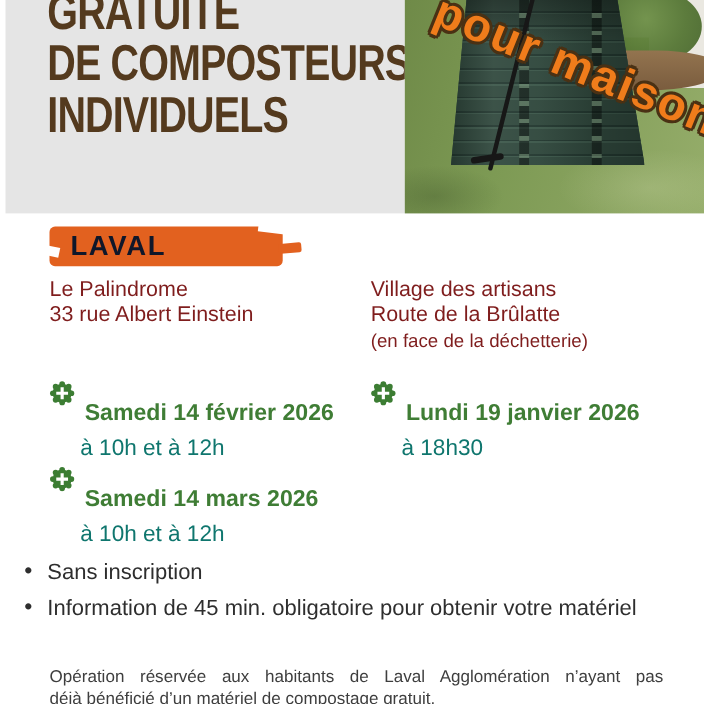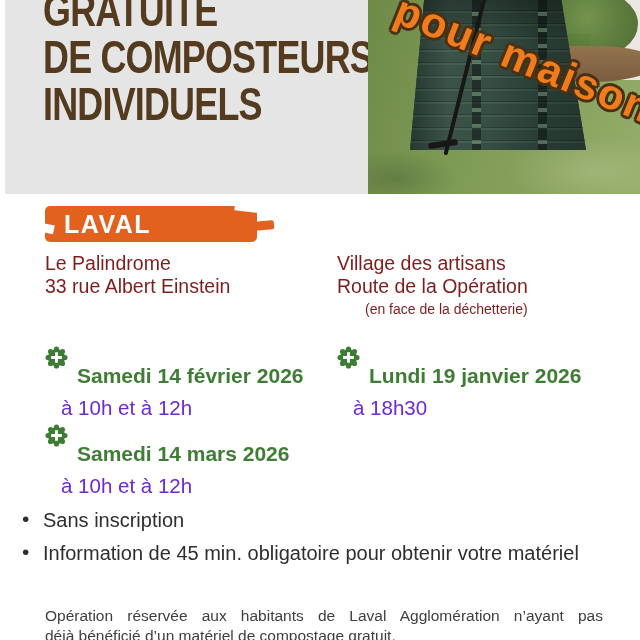--- a/index.html
+++ b/index.html
@@ -54,38 +54,38 @@
       2px 2px 0 #4a3114, -2px 2px 0 #4a3114, 2px -2px 0 #4a3114, -2px -2px 0 #4a3114;
   }
 
   
   .col { position:absolute; top:206px; }
   .col-laval { left:45px; width:290px; }
   .col-pb    { left:337px; width:302px; }
   .banner {
     position:relative; height:36px; background:#e2611f; border-radius:5px;
     display:flex; align-items:center; padding-left:19px;
-    color:#ffffff; font-weight:bold; font-size:25px; letter-spacing:1.5px;
+    color:#0f172a; font-weight:bold; font-size:25px; letter-spacing:1.5px;
   }
   .banner-laval { width:212px; }
   .banner-pb    { width:264px; letter-spacing:1px; }
   .banner::before { content:""; position:absolute; left:-5px; top:18px; width:14px; height:9px;
                     background:#fff; transform:rotate(12deg); }
   .banner::after  { content:""; position:absolute; right:-17px; top:15px; width:21px; height:9px;
                     background:#e2611f; border-radius:2px; transform:rotate(-5deg); }
   .banner .cut    { position:absolute; right:-8px; top:-6px; width:30px; height:12px;
                     background:#fff; transform:rotate(7deg); }
   .addr { position:absolute; top:46px; font-size:19.5px; line-height:23px; color:#7f1d1d; white-space:nowrap; }
-  .addr-note { font-size:14px;margin-left:28px; }
+  .addr-note { font-size:17px; }
   .session { position:absolute; }
   .session-1 { top:120px; } .session-2 { top:198px; }
   .session-head { display:flex; align-items:center; gap:9px; }
   .badge { width:23px; height:23px; flex:0 0 23px; display:inline-block; }
   .session-date { font-weight:bold; font-size:21px; color:#3f7d35; white-space:nowrap;margin-top:38px; }
-  .session-time { margin:8px 0 0 16px; font-size:20.5px; color:#6d28d9; white-space:nowrap; }
+  .session-time { margin:8px 0 0 28px; font-size:20.5px; color:#0f766e; white-space:nowrap; }
 
   
   .bullets { position:absolute; left:20px; top:508px; width:610px; list-style:none; }
   .bullets li { position:relative; padding-left:23px; font-size:20px; line-height:24px;
                 margin-bottom:9px; color:#2e2e2e; white-space:nowrap; }
   .bullets li::before { content:"\2022"; position:absolute; left:2px; top:-1px; font-size:21px; }
   .bullets li.bold { font-weight:bold; color:#1d1d1d; }
 
   
   .fine-print { position:absolute; left:45px; top:606px; width:558px;
@@ -171,21 +171,21 @@
         </span>
         <span class="session-date">Samedi 14 mars 2026</span>
       </div>
       <div class="session-time">à 10h et à 12h</div>
     </div>
   </section>
 
   <section class="col col-pb">
     <div class="addr">
       <div>Village des artisans</div>
-      <div>Route de la Opération</div>
+      <div>Route de la Brûlatte</div>
       <div class="addr-note">(en face de la déchetterie)</div>
     </div>
     <div class="session session-1">
       <div class="session-head">
         <span class="badge">
           <svg viewBox="0 0 24 24" width="23" height="23">
             <g fill="#3c7d33">
               <circle cx="12" cy="12" r="9"></circle>
               <circle cx="20.8" cy="12" r="2.7"></circle>
                 <circle cx="18.2" cy="18.2" r="2.7"></circle>

